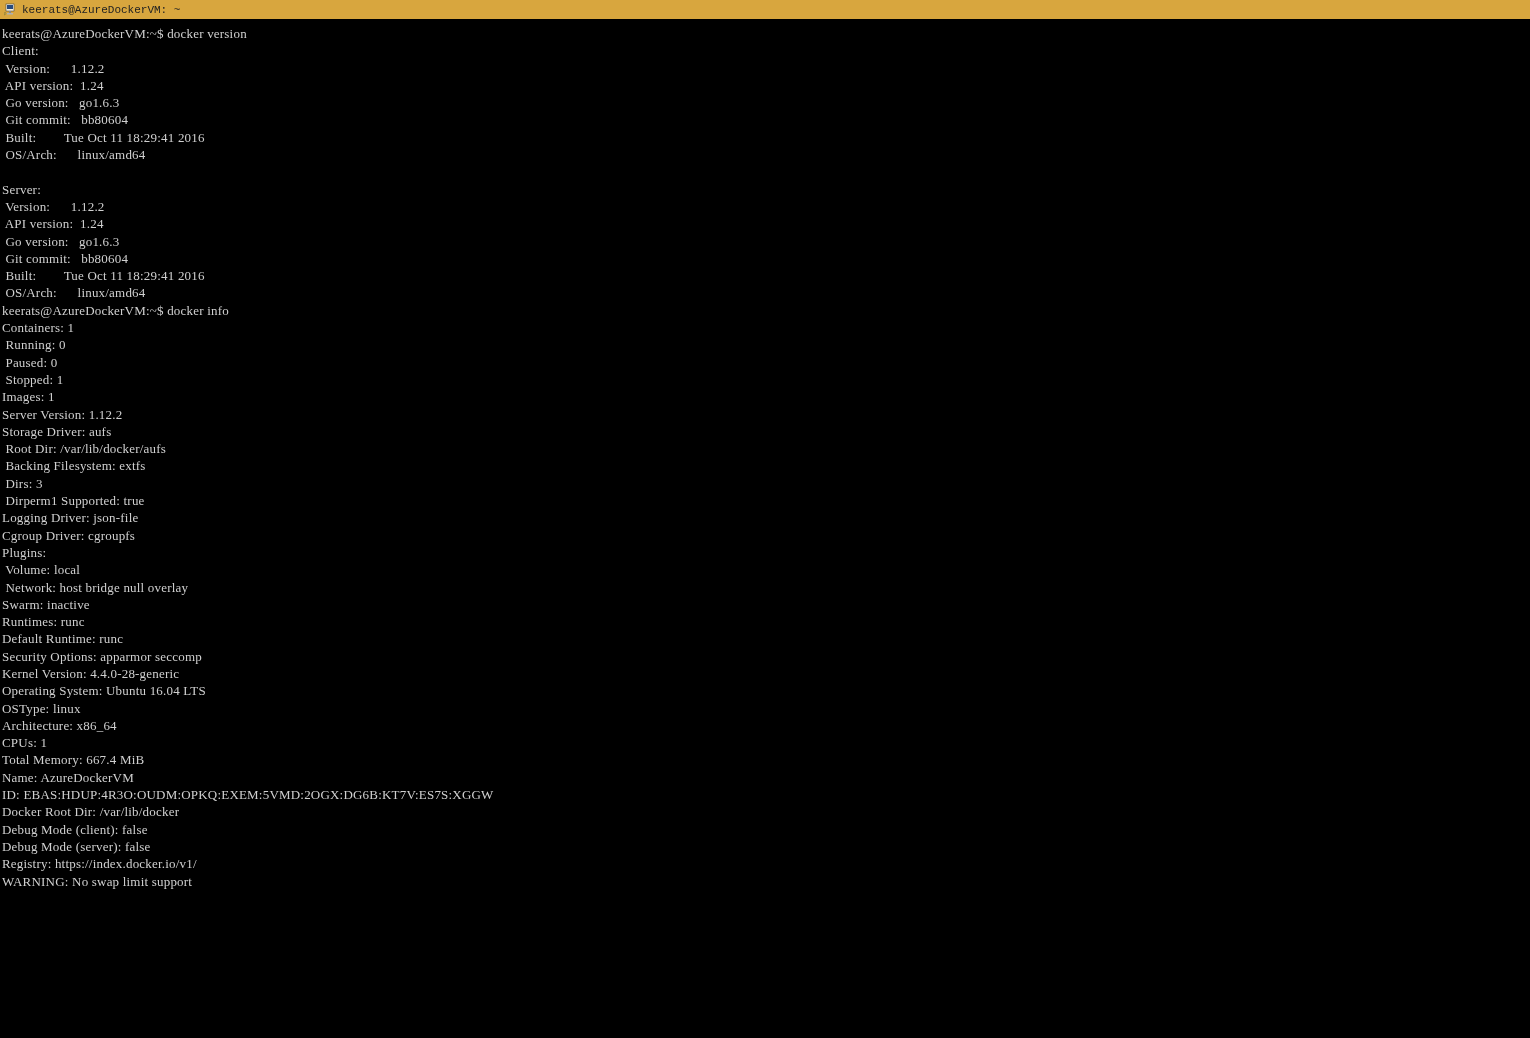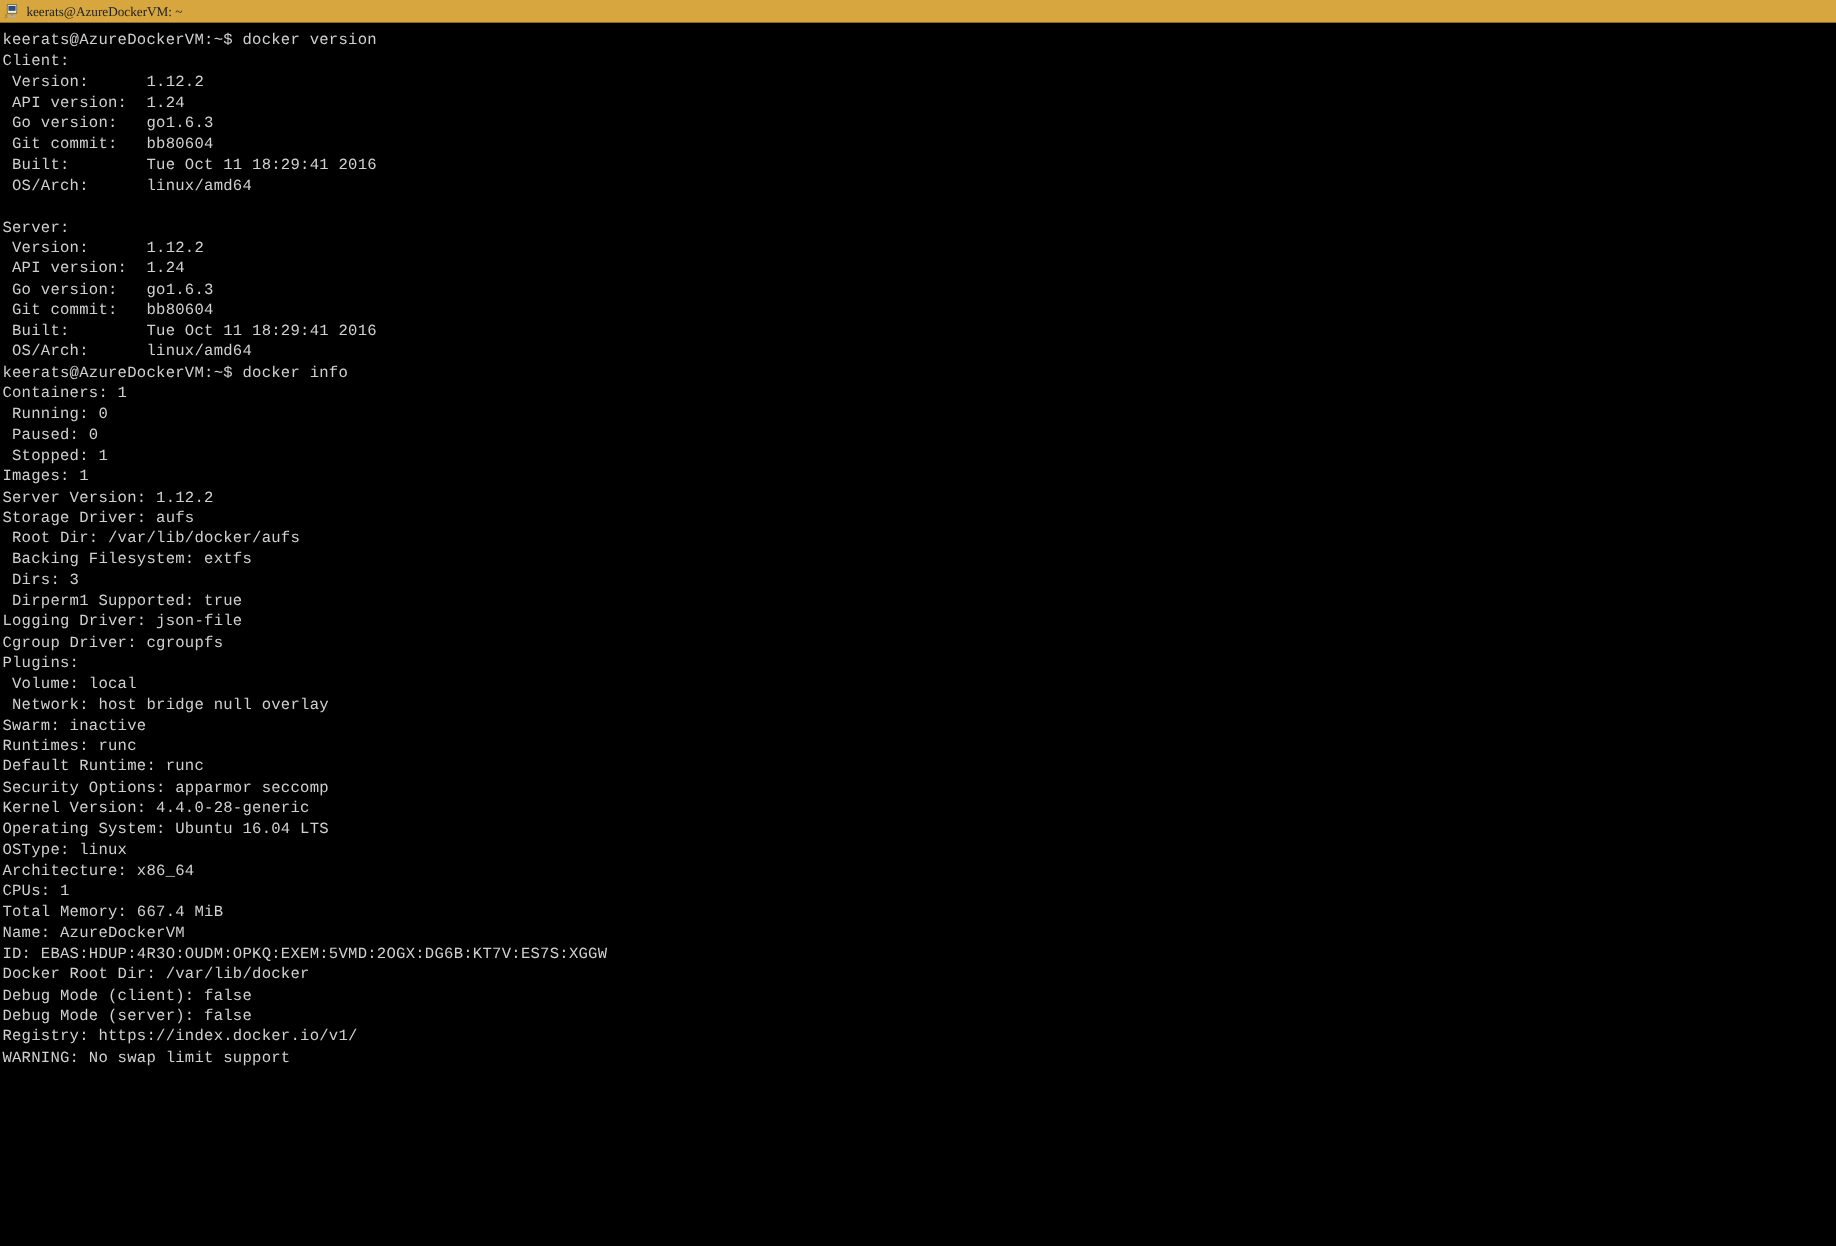--- a/index.html
+++ b/index.html
@@ -23,30 +23,30 @@
     .title-bar-icon {
       width: 14px;
       height: 14px;
       display: inline-flex;
       align-items: center;
       justify-content: center;
     }
     .title-bar-text {
       color: #222;
       font-size: 11px;
-      font-family: Liberation Serif, serif;
+      font-family: Liberation Mono, monospace;
     }
     .terminal {
       background: #000;
       padding: 6px 2px;
       white-space: pre;
       line-height: 17.3px;
       letter-spacing: 0.2px;
     }
-    .line { display: block; }
+    .line { display: block; font-family: Liberation Serif, serif; }
   </style>
 </head>
 <body>
 
 <div class="title-bar">
   <span class="title-bar-icon">
     <svg width="14" height="14" viewBox="0 0 14 14">
       <rect x="2" y="1" width="8" height="7" fill="#f5f0dc" stroke="#333" stroke-width="0.5"></rect>
       <rect x="3" y="2" width="6" height="4" fill="#2a4b7c"></rect>
       <rect x="5" y="8" width="2" height="2" fill="#888"></rect>

